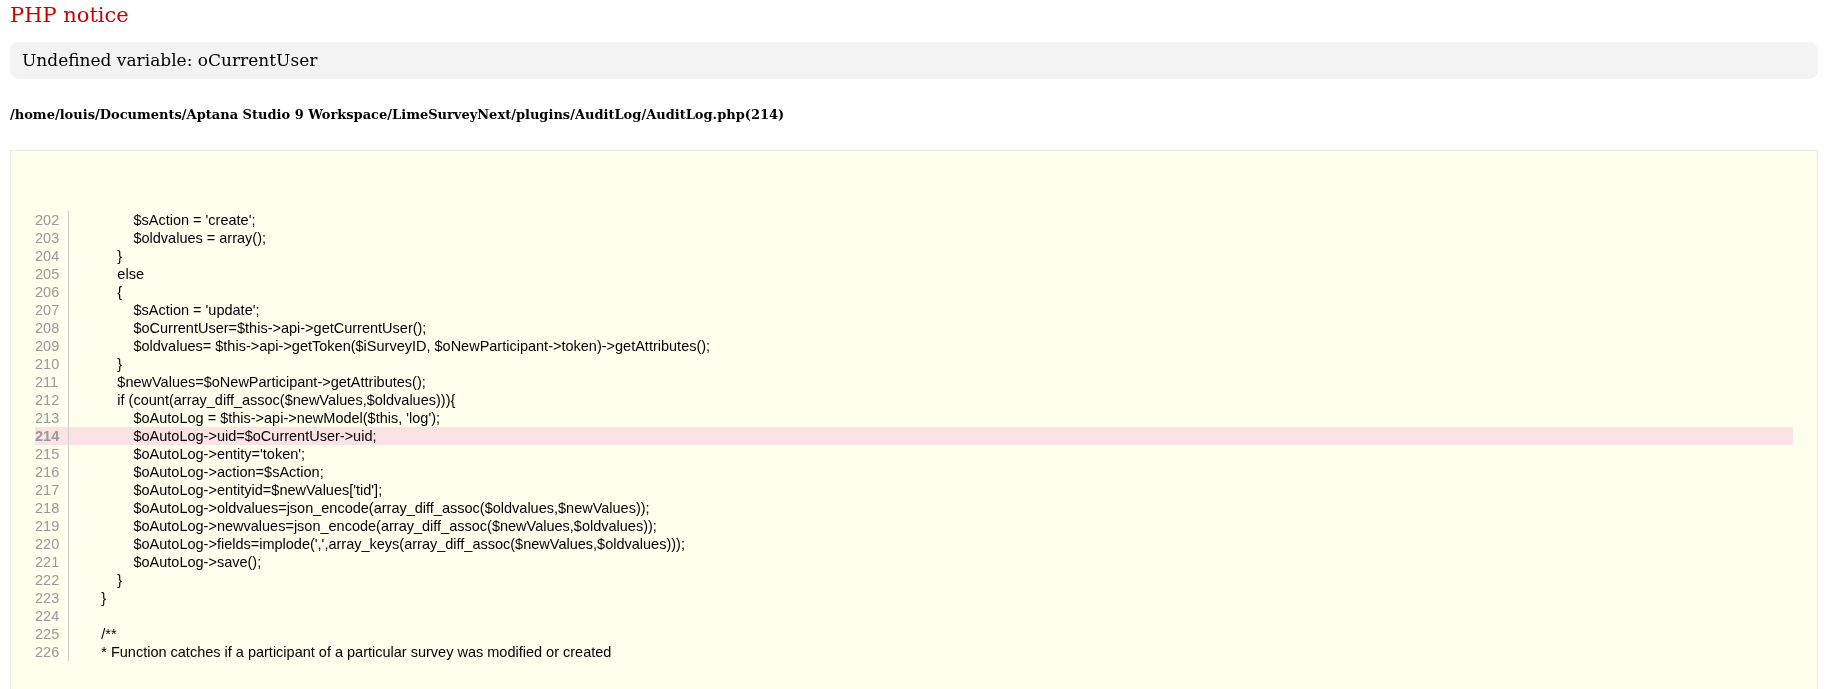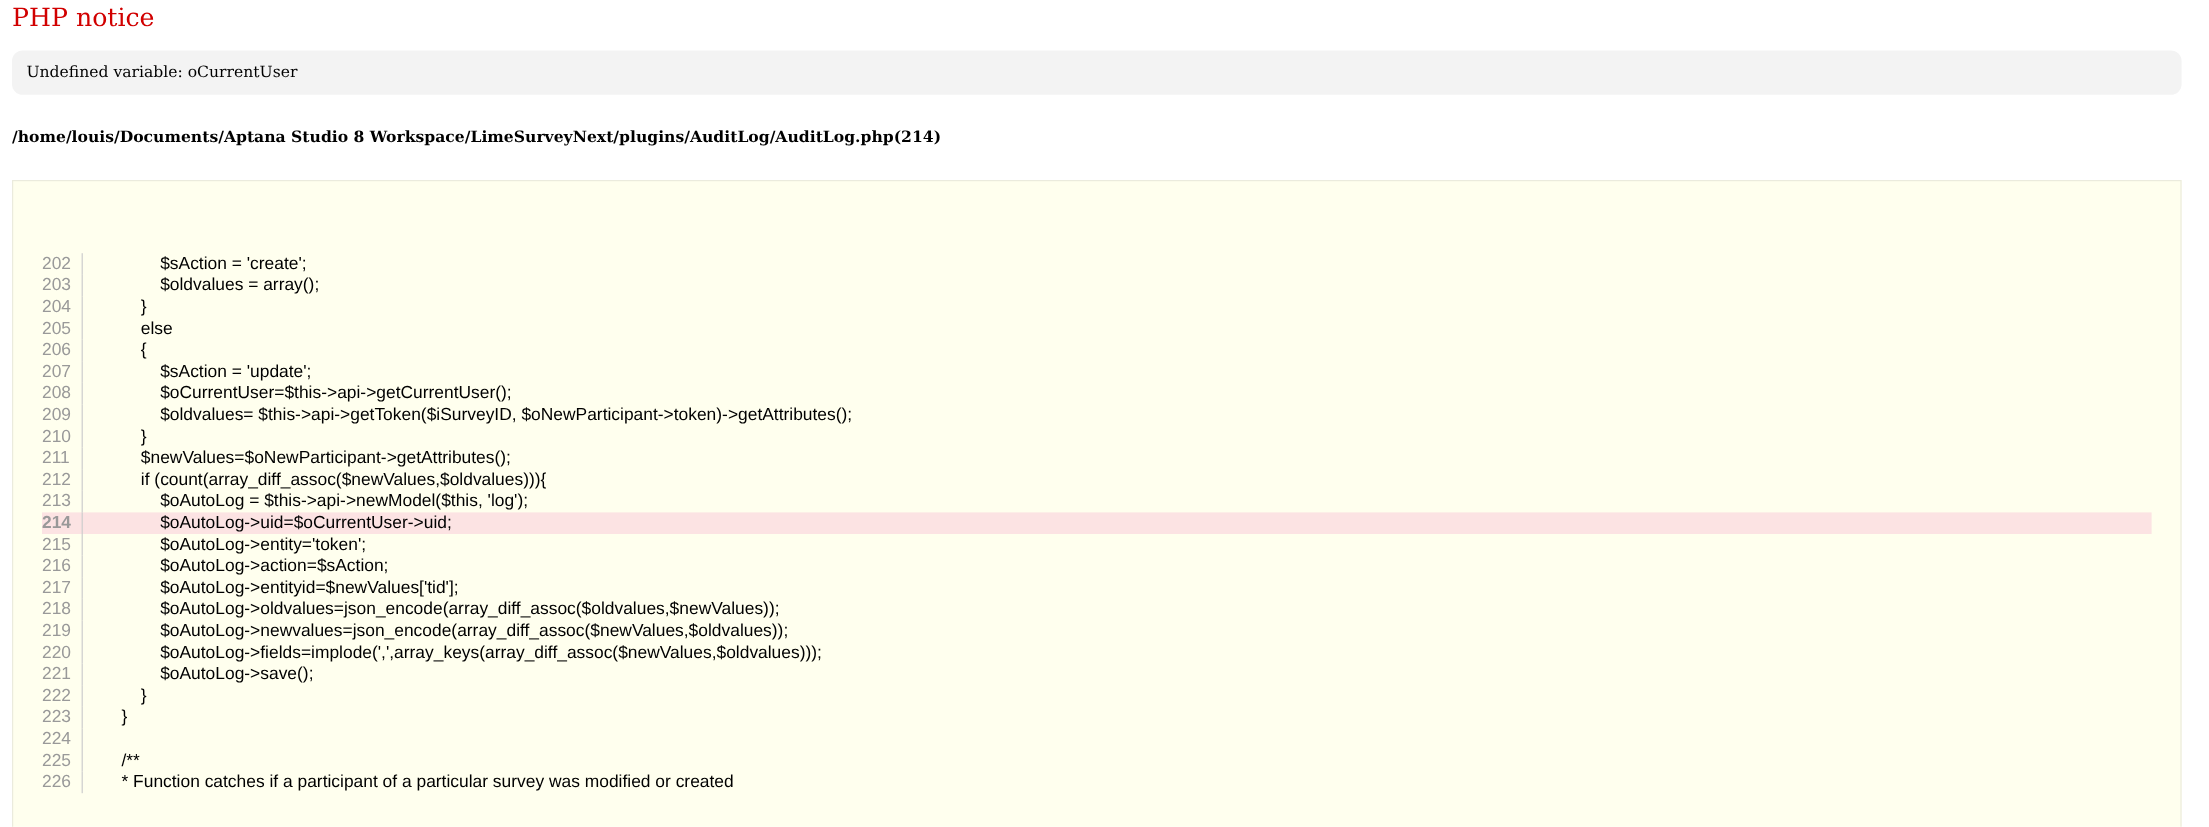--- a/index.html
+++ b/index.html
@@ -22,21 +22,21 @@
     font-weight: normal;
     font-size: 21px;
     line-height: 26px;
     margin: 2px 0 14px 0;
     color: var(--h1-red, #d10000);
   }
   .message {
     background: var(--message-bg, #f3f3f3);
     border-radius: 9px;
     padding: 10px 12px;
-    font-size: 13px;
+    font-size: 17px;
     line-height: 17px;
     color: #000;
   }
   .file-path {
     margin-top: 29px;
     font-size: 13px;
     line-height: 13px;
     font-weight: bold;
   }
   .code-box {
@@ -72,19 +72,19 @@
 <body>
 
 <div class="page">
 
   <h1 class="error-title">PHP notice</h1>
 
   <div class="message">
     <span>Undefined variable: oCurrentUser</span>
   </div>
 
-  <div class="file-path">/home/louis/Documents/Aptana Studio 8 Workspace/LimeSurveyNext/plugins/AuditLog/AuditLog.php(214)</div>
+  <div class="file-path">/home/louis/Documents/Aptana Studio 9 Workspace/LimeSurveyNext/plugins/AuditLog/AuditLog.php(214)</div>
 
   <div class="code-box">
     <div id="code-listing"><div class="code-line"><span class="ln">202</span><span>                $sAction = 'create';</span></div><div class="code-line"><span class="ln">203</span><span>                $oldvalues = array();</span></div><div class="code-line"><span class="ln">204</span><span>            }</span></div><div class="code-line"><span class="ln">205</span><span>            else</span></div><div class="code-line"><span class="ln">206</span><span>            {</span></div><div class="code-line"><span class="ln">207</span><span>                $sAction = 'update';</span></div><div class="code-line"><span class="ln">208</span><span>                $oCurrentUser=$this-&gt;api-&gt;getCurrentUser();</span></div><div class="code-line"><span class="ln">209</span><span>                $oldvalues= $this-&gt;api-&gt;getToken($iSurveyID, $oNewParticipant-&gt;token)-&gt;getAttributes();</span></div><div class="code-line"><span class="ln">210</span><span>            }</span></div><div class="code-line"><span class="ln">211</span><span>            $newValues=$oNewParticipant-&gt;getAttributes();</span></div><div class="code-line"><span class="ln">212</span><span>            if (count(array_diff_assoc($newValues,$oldvalues))){</span></div><div class="code-line"><span class="ln">213</span><span>                $oAutoLog = $this-&gt;api-&gt;newModel($this, 'log');</span></div><div class="code-line error"><span class="ln">214</span><span>                $oAutoLog-&gt;uid=$oCurrentUser-&gt;uid;</span></div><div class="code-line"><span class="ln">215</span><span>                $oAutoLog-&gt;entity='token';</span></div><div class="code-line"><span class="ln">216</span><span>                $oAutoLog-&gt;action=$sAction;</span></div><div class="code-line"><span class="ln">217</span><span>                $oAutoLog-&gt;entityid=$newValues['tid'];</span></div><div class="code-line"><span class="ln">218</span><span>                $oAutoLog-&gt;oldvalues=json_encode(array_diff_assoc($oldvalues,$newValues));</span></div><div class="code-line"><span class="ln">219</span><span>                $oAutoLog-&gt;newvalues=json_encode(array_diff_assoc($newValues,$oldvalues));</span></div><div class="code-line"><span class="ln">220</span><span>                $oAutoLog-&gt;fields=implode(',',array_keys(array_diff_assoc($newValues,$oldvalues)));</span></div><div class="code-line"><span class="ln">221</span><span>                $oAutoLog-&gt;save();</span></div><div class="code-line"><span class="ln">222</span><span>            }</span></div><div class="code-line"><span class="ln">223</span><span>        }</span></div><div class="code-line"><span class="ln">224</span><span></span></div><div class="code-line"><span class="ln">225</span><span>        /**</span></div><div class="code-line"><span class="ln">226</span><span>        * Function catches if a participant of a particular survey was modified or created</span></div></div>
   </div>
 
 </div>
 
 </body></html>

